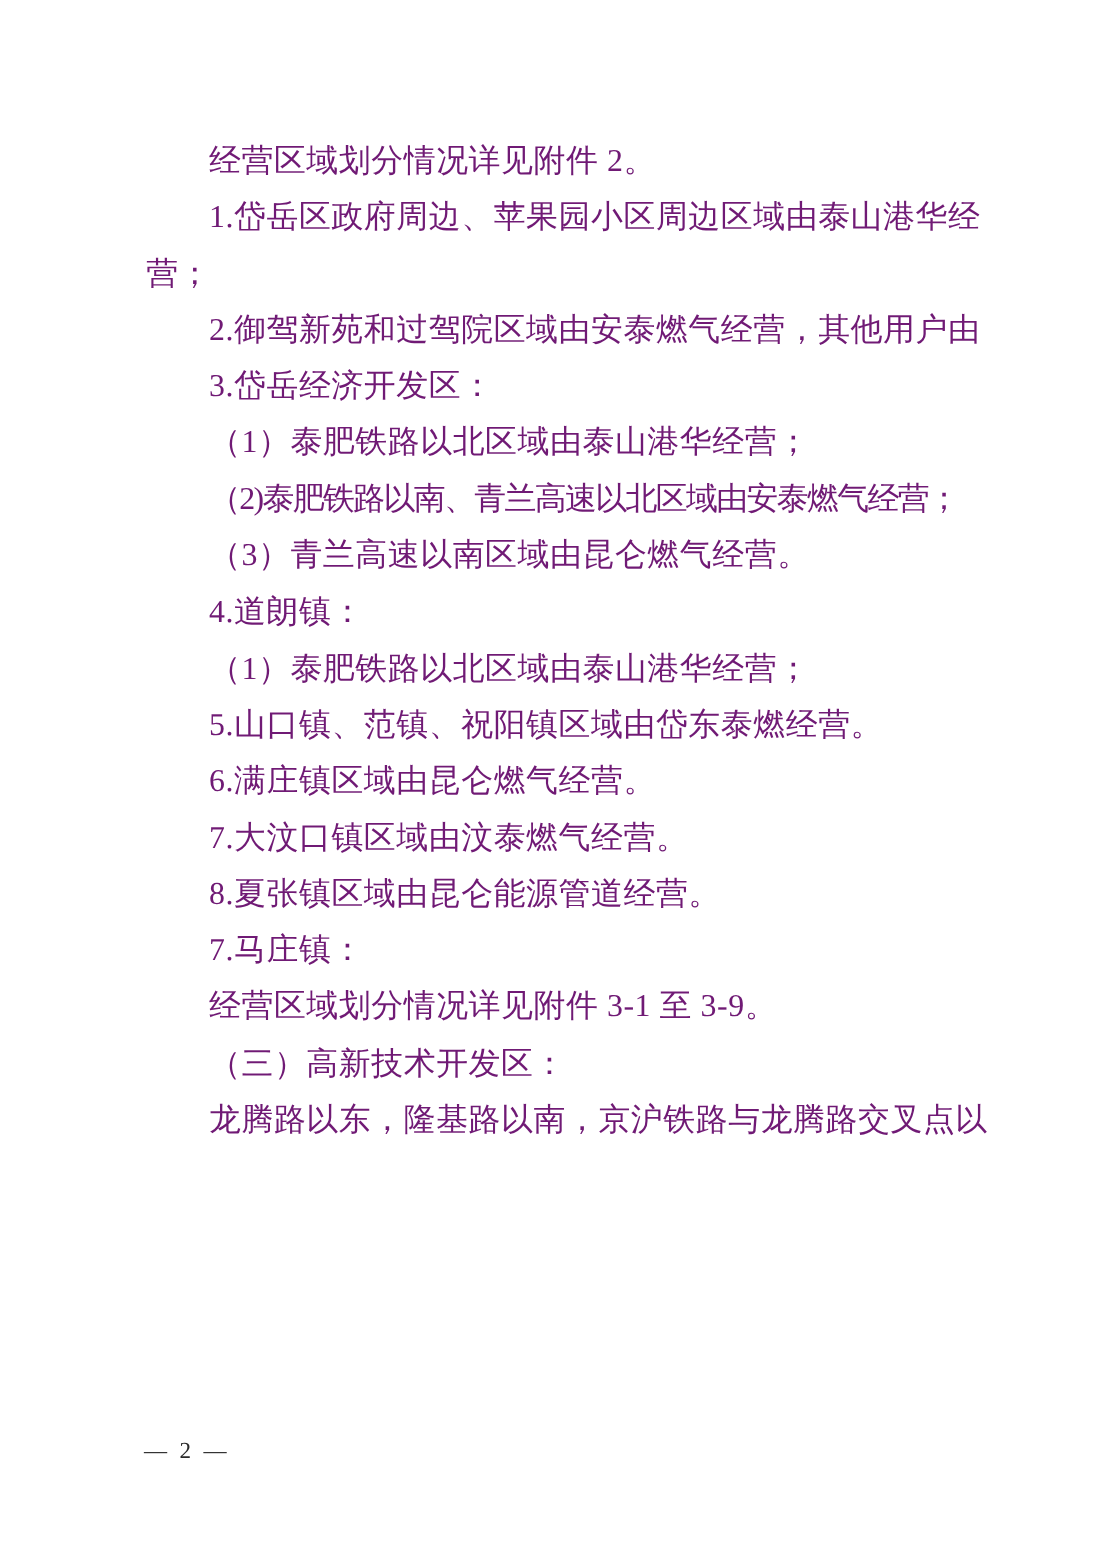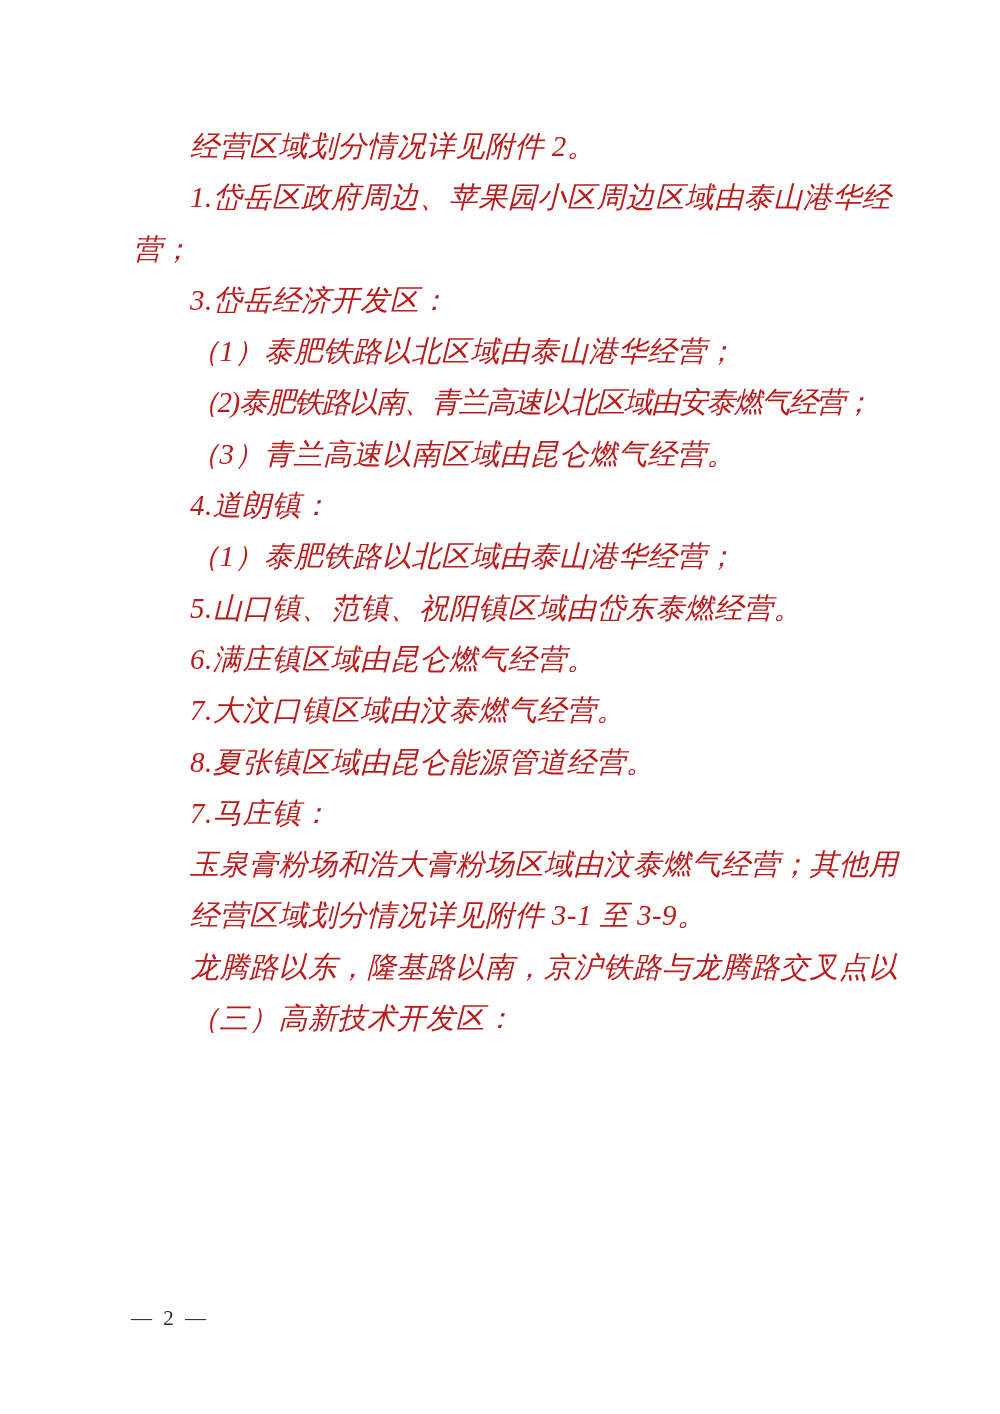--- a/index.html
+++ b/index.html
@@ -18,24 +18,23 @@
   }
   .content {
     position: absolute;
     left: 133px;
     top: 121px;
     width: 745px;
   }
   .line {
     font-size: 29px;
     line-height: 51.3px;
-    color: #b91c1c;
+    color: #701a75;
     white-space: nowrap;
     letter-spacing: 0.5px;
-    font-style: italic;
   }
   .line.indent {
     text-indent: 57px;
   }
   .line.condensed {
     letter-spacing: -1.5px;
   }
   .page-number {
     position: absolute;
     left: 131px;
@@ -47,30 +46,30 @@
   }
 </style>
 </head>
 <body>
 
 <div class="page">
   <div class="content" id="doc-lines">
       <p class="line indent">经营区域划分情况详见附件 2。</p>
       <p class="line indent">1.岱岳区政府周边、苹果园小区周边区域由泰山港华经</p>
       <p class="line">营；</p>
+      <p class="line indent">2.御驾新苑和过驾院区域由安泰燃气经营，其他用户由</p>
       <p class="line indent">3.岱岳经济开发区：</p>
       <p class="line indent">（1）泰肥铁路以北区域由泰山港华经营；</p>
       <p class="line indent condensed">（2)泰肥铁路以南、青兰高速以北区域由安泰燃气经营；</p>
       <p class="line indent">（3）青兰高速以南区域由昆仑燃气经营。</p>
       <p class="line indent">4.道朗镇：</p>
       <p class="line indent">（1）泰肥铁路以北区域由泰山港华经营；</p>
       <p class="line indent">5.山口镇、范镇、祝阳镇区域由岱东泰燃经营。</p>
       <p class="line indent">6.满庄镇区域由昆仑燃气经营。</p>
       <p class="line indent">7.大汶口镇区域由汶泰燃气经营。</p>
       <p class="line indent">8.夏张镇区域由昆仑能源管道经营。</p>
       <p class="line indent">7.马庄镇：</p>
-      <p class="line indent">玉泉膏粉场和浩大膏粉场区域由汶泰燃气经营；其他用</p>
       <p class="line indent">经营区域划分情况详见附件 3-1 至 3-9。</p>
+      <p class="line indent">（三）高新技术开发区：</p>
       <p class="line indent">龙腾路以东，隆基路以南，京沪铁路与龙腾路交叉点以</p>
-      <p class="line indent">（三）高新技术开发区：</p>
     </div>
   <div class="page-number">— 2 —</div>
 </div>
 
 </body></html>

